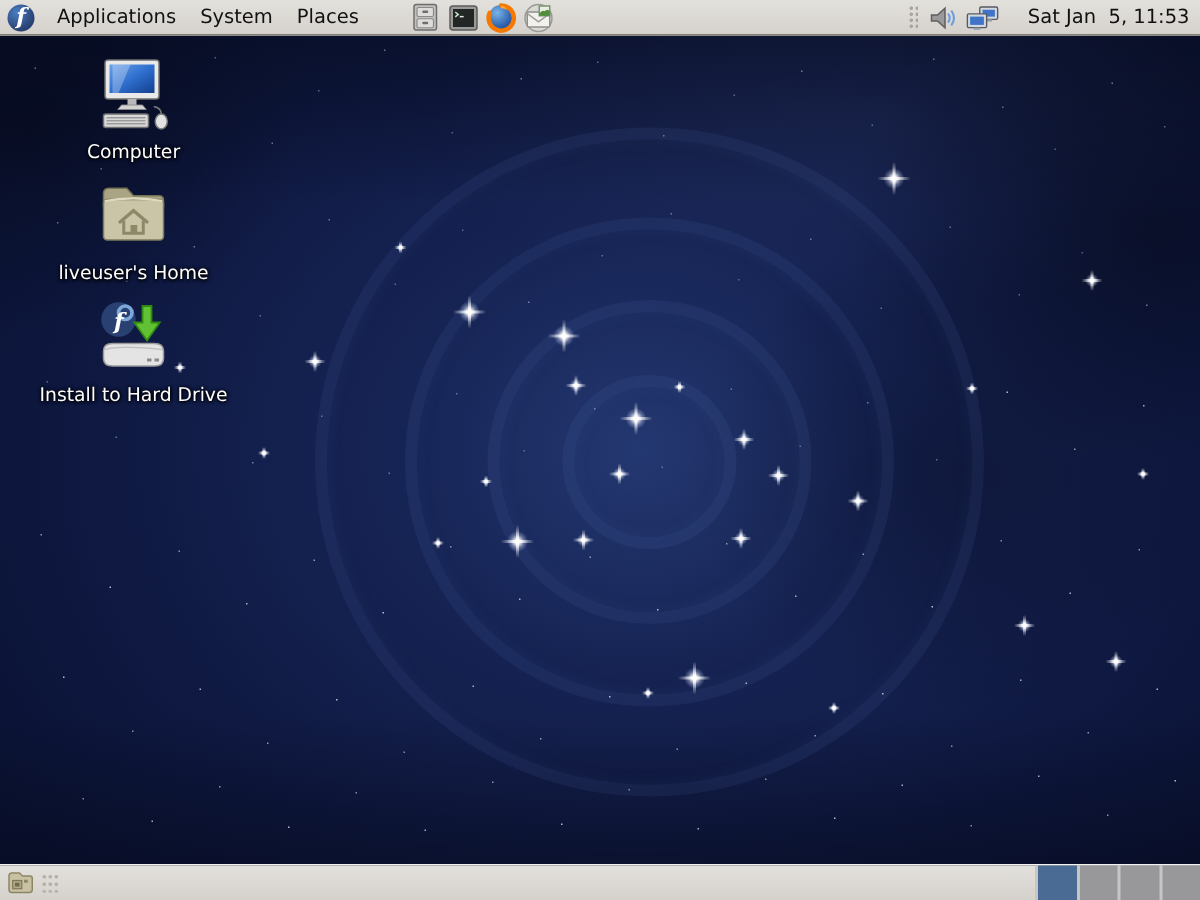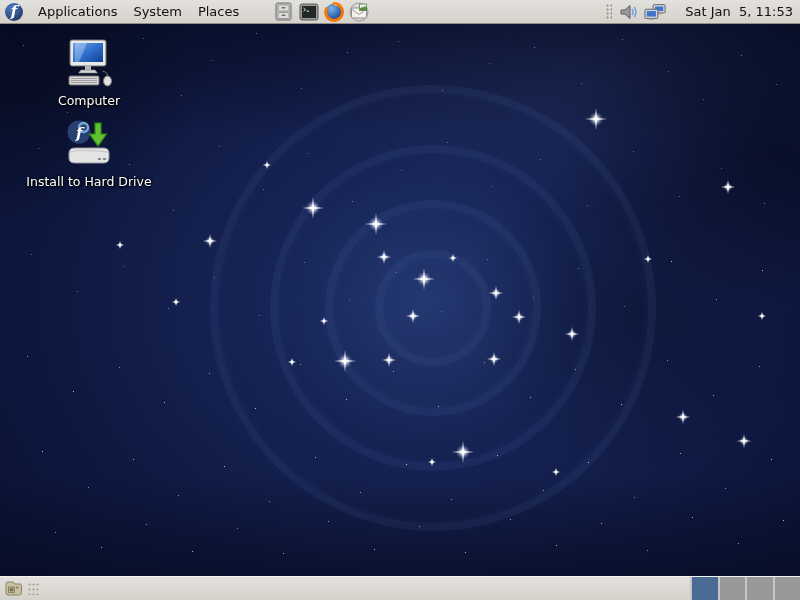--- a/index.html
+++ b/index.html
@@ -240,20 +240,33 @@
             <path d="M19 32 h14 l2.5 3 h-19 z" fill="#d2d2d2" stroke="#8a8a8a" stroke-width="0.6"></path>
             <rect x="7" y="38" width="30" height="9" rx="1.5" fill="#d8d8d8" stroke="#6f6f6f"></rect>
             <path d="M9 40.5 h26 M9 42.5 h26 M9 44.5 h26" stroke="#9a9a9a" stroke-width="0.9"></path>
             <ellipse cx="45.5" cy="43" rx="4" ry="5" fill="#e2e2e2" stroke="#7a7a7a"></ellipse>
             <path d="M45.5 38 q0-4 -5-5" stroke="#7a7a7a" fill="none"></path>
           </svg>
         </div>
         <div class="di-label">Computer</div>
       </div>
 
+      <div class="desktop-icon">
+        <div class="di-art">
+          <svg width="50" height="48" viewBox="0 0 50 48">
+            <path d="M5 10 q0-3.5 3.5-3.5 h12 l4.5 5 h17 q3 0 3 3 v4 h-40 z" fill="#a9a584" stroke="#757155"></path>
+            <rect x="5" y="14" width="40" height="27" rx="2.5" fill="#c9c5a6" stroke="#7e7a5e"></rect>
+            <path d="M5.8 15 q19-3.5 38.4 0" stroke="#dedbc2" stroke-width="1.4" fill="none"></path>
+            <path d="M16 29 L25 21.5 L34 29" stroke="#8d8968" stroke-width="2.2" fill="none" stroke-linecap="round"></path>
+            <path d="M18.5 28 v8.5 h13 V28" stroke="#8d8968" stroke-width="2" fill="none"></path>
+            <rect x="23" y="31" width="4.5" height="5.5" fill="#8d8968"></rect>
+          </svg>
+        </div>
+        <div class="di-label">liveuser's Home</div>
+      </div>
 
       <div class="desktop-icon">
         <div class="di-art">
           <svg width="54" height="52" viewBox="0 0 54 52">
             <path d="M7 34 q0-5 6-5 h28 q6 0 6 5 v5 q0 5 -6 5 H13 q-6 0 -6-5 z" fill="#e4e4e4" stroke="#9a9a9a"></path>
             <path d="M8 33 q10-3 38 0" stroke="#c2c2c2" fill="none"></path>
             <rect x="36" y="39" width="3" height="2" fill="#8a8a8a"></rect>
             <rect x="41" y="39" width="3" height="2" fill="#8a8a8a"></rect>
             <circle cx="17" cy="13" r="11.5" fill="#294172"></circle>
             <circle cx="21.5" cy="8.5" r="4.5" fill="none" stroke="#7da7d9" stroke-width="2.4"></circle>

